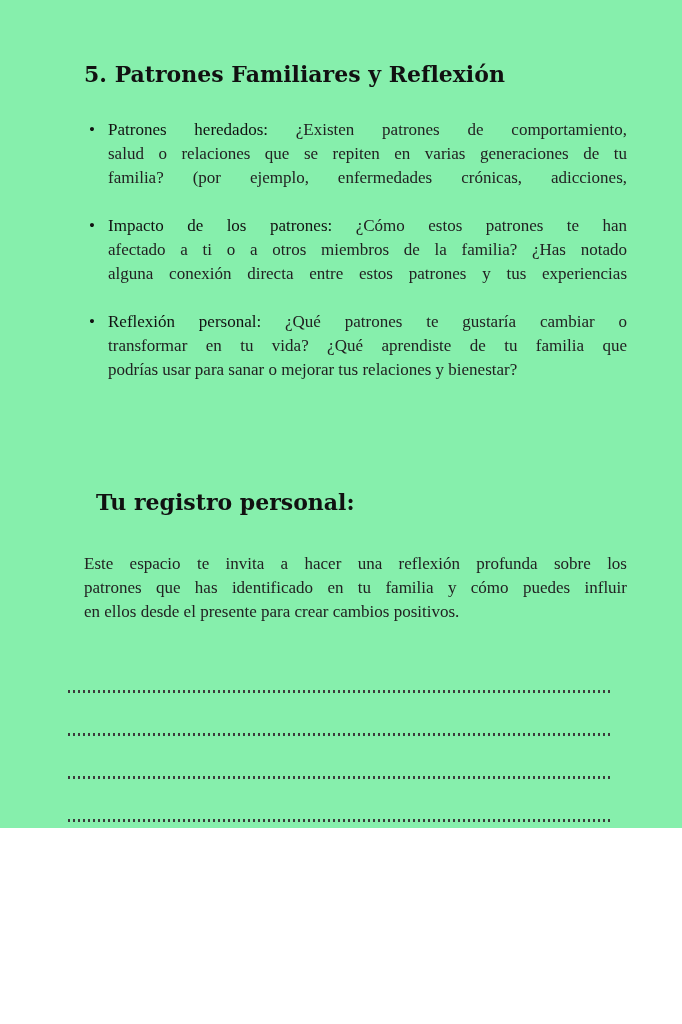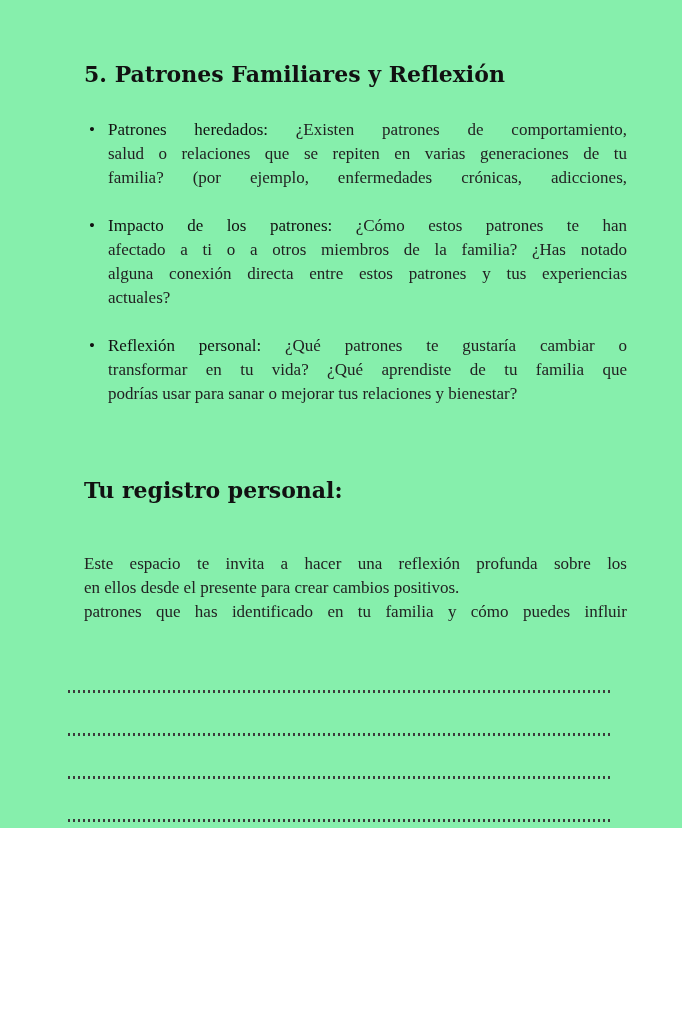--- a/index.html
+++ b/index.html
@@ -50,21 +50,21 @@
     text-align-last: justify;
     color: #222222;
   }
   .jline.last { text-align-last: auto; }
   .jline .b { font-weight: 400; color: #111111; }
   .h-sub {
     position: absolute;
     left: 84px;
     top: 476px;
     width: 543px;
-    margin: 0;
+    margin: 12px;
     font-family: "DejaVu Serif", "Liberation Serif", serif;
     font-size: 22px;
     line-height: 28px;
     font-weight: 700;
     color: #111111;
   }
   .para {
     position: absolute;
     left: 84px;
     top: 552px;
@@ -96,38 +96,37 @@
       <div class="jline"><span class="b">Patrones heredados:</span> <span>¿Existen patrones de comportamiento,</span></div>
       <div class="jline">salud o relaciones que se repiten en varias generaciones de tu</div>
       <div class="jline">familia? (por ejemplo, enfermedades crónicas, adicciones,</div>
     </div>
 
     <div class="bullet-item">
       <span class="dot">•</span>
       <div class="jline"><span class="b">Impacto de los patrones:</span> <span>¿Cómo estos patrones te han</span></div>
       <div class="jline">afectado a ti o a otros miembros de la familia? ¿Has notado</div>
       <div class="jline">alguna conexión directa entre estos patrones y tus experiencias</div>
-      <div class="jline last">actuales?</div>
     </div>
 
     <div class="bullet-item">
       <span class="dot">•</span>
       <div class="jline"><span class="b">Reflexión personal:</span> <span>¿Qué patrones te gustaría cambiar o</span></div>
       <div class="jline">transformar en tu vida? ¿Qué aprendiste de tu familia que</div>
       <div class="jline last">podrías usar para sanar o mejorar tus relaciones y bienestar?</div>
     </div>
 
   </div>
 
   <h2 class="h-sub">Tu registro personal:</h2>
 
   <div class="para">
     <div class="jline">Este espacio te invita a hacer una reflexión profunda sobre los</div>
+    <div class="jline">patrones que has identificado en tu familia y cómo puedes influir</div>
     <div class="jline last">en ellos desde el presente para crear cambios positivos.</div>
-    <div class="jline">patrones que has identificado en tu familia y cómo puedes influir</div>
   </div>
 
   <div id="writing-lines">
       <div class="dotline" style="top: 690px;"></div>
       <div class="dotline" style="top: 733px;"></div>
       <div class="dotline" style="top: 776px;"></div>
       <div class="dotline" style="top: 819px;"></div>
       <div class="dotline" style="top: 862px;"></div>
       <div class="dotline" style="top: 906px;"></div>
       <div class="dotline" style="top: 949px;"></div>

